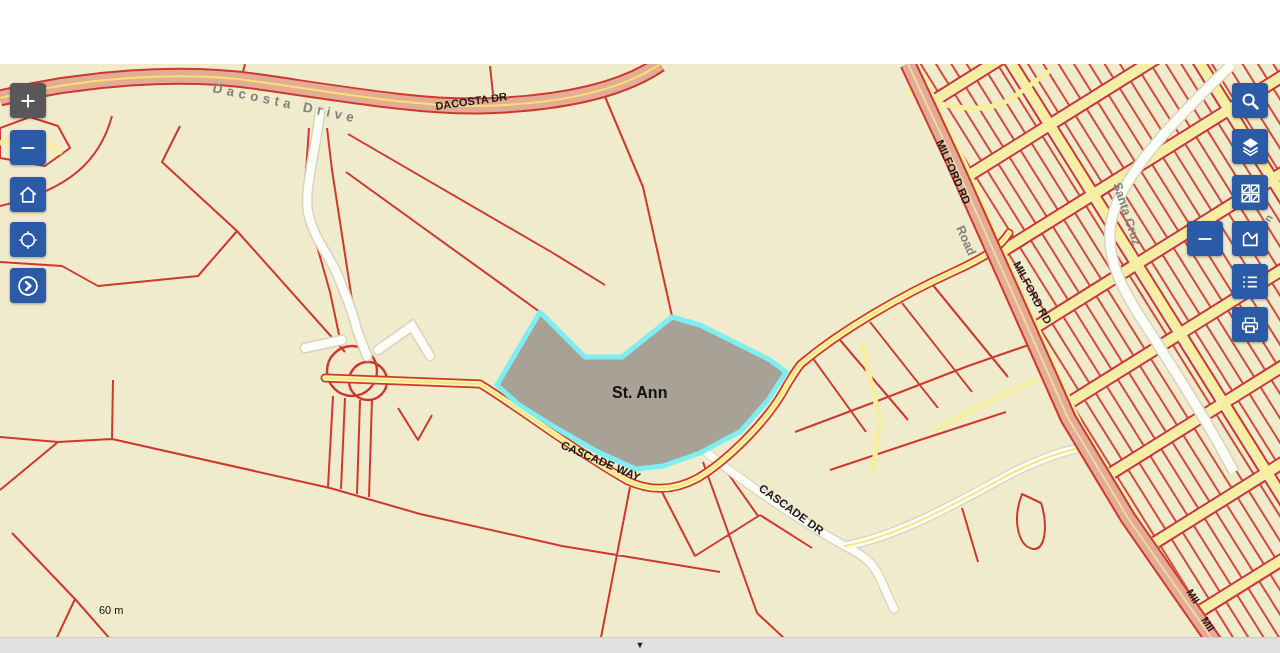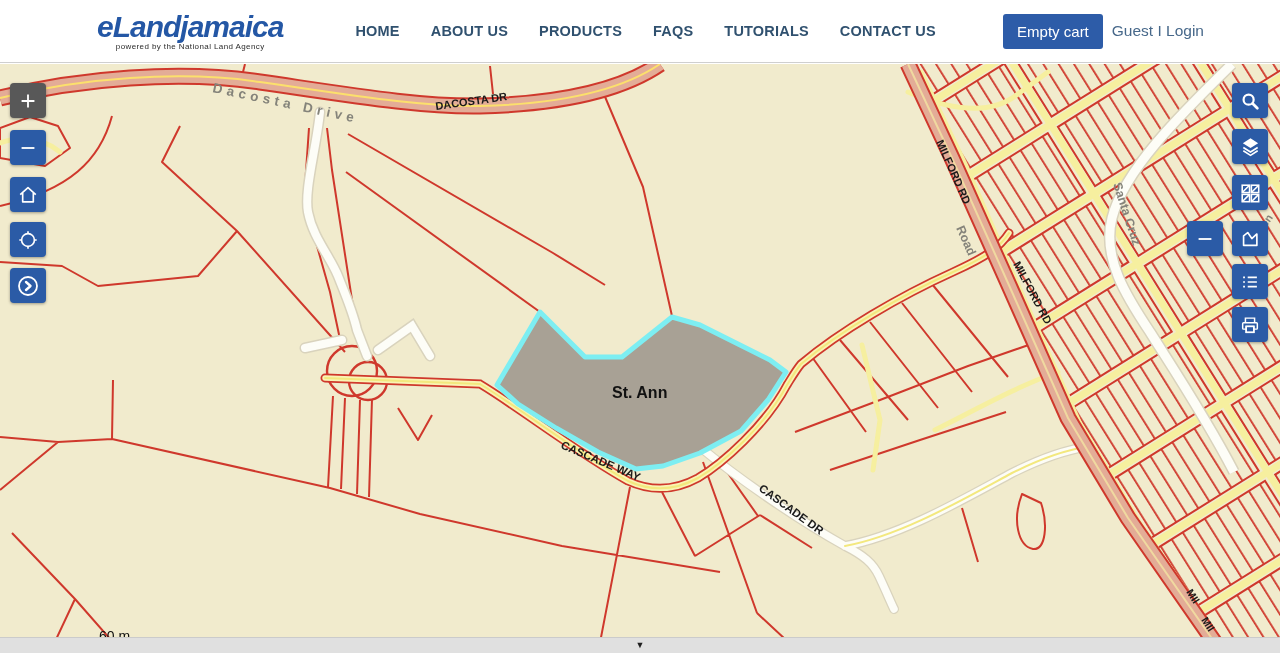--- a/index.html
+++ b/index.html
@@ -31,43 +31,27 @@
     box-shadow:0 1px 3px rgba(0,0,0,.35);z-index:20;}
   .mbtn.gray{background:#585858;}
   .mbtn svg{display:block;}
 
   
   .bottom-strip{position:absolute;left:0;top:637px;width:1280px;height:16px;background:#e0e0e0;
     border-top:1px solid #cbcbcb;box-sizing:border-box;display:flex;align-items:center;
     justify-content:center;z-index:25;cursor:pointer;}
   .bottom-strip span{font-size:9px;color:#1f1f1f;line-height:1;}
 
-  .scale-label{position:absolute;left:99px;top:628px;font-size:14px;color:#111;z-index:6;}
+  .scale-label{position:absolute;left:99px;top:604px;font-size:11px;color:#111;z-index:6;}
 </style>
 </head>
 <body>
 
 <div class="stage">
 
-  <div class="header">
-    <div class="logo">
-      <div class="logo-title">eLandjamaica</div>
-      <div class="logo-tagline">powered by the National Land Agency</div>
-    </div>
-    <nav class="nav">
-      <a>HOME</a>
-      <a>ABOUT US</a>
-      <a>PRODUCTS</a>
-      <a>FAQS</a>
-      <a>TUTORIALS</a>
-      <a>CONTACT US</a>
-    </nav>
-    <button class="cart-btn">Empty cart</button>
-    <div class="login">Guest I Login</div>
-  </div>
 
   <div class="map">
   <svg width="1280" height="573" viewBox="0 64 1280 573">
     <defs>
       <pattern id="strips" width="13" height="220" patternUnits="userSpaceOnUse">
         <path d="M0.9,0 V220" stroke="#cf382c" stroke-width="1.8" fill="none"></path>
       </pattern>
       <clipPath id="clipEast">
         <polygon points="908,64 1280,64 1280,653 1222,653 1128,518 1068,418 1008,283 952,158"></polygon>
       </clipPath>

